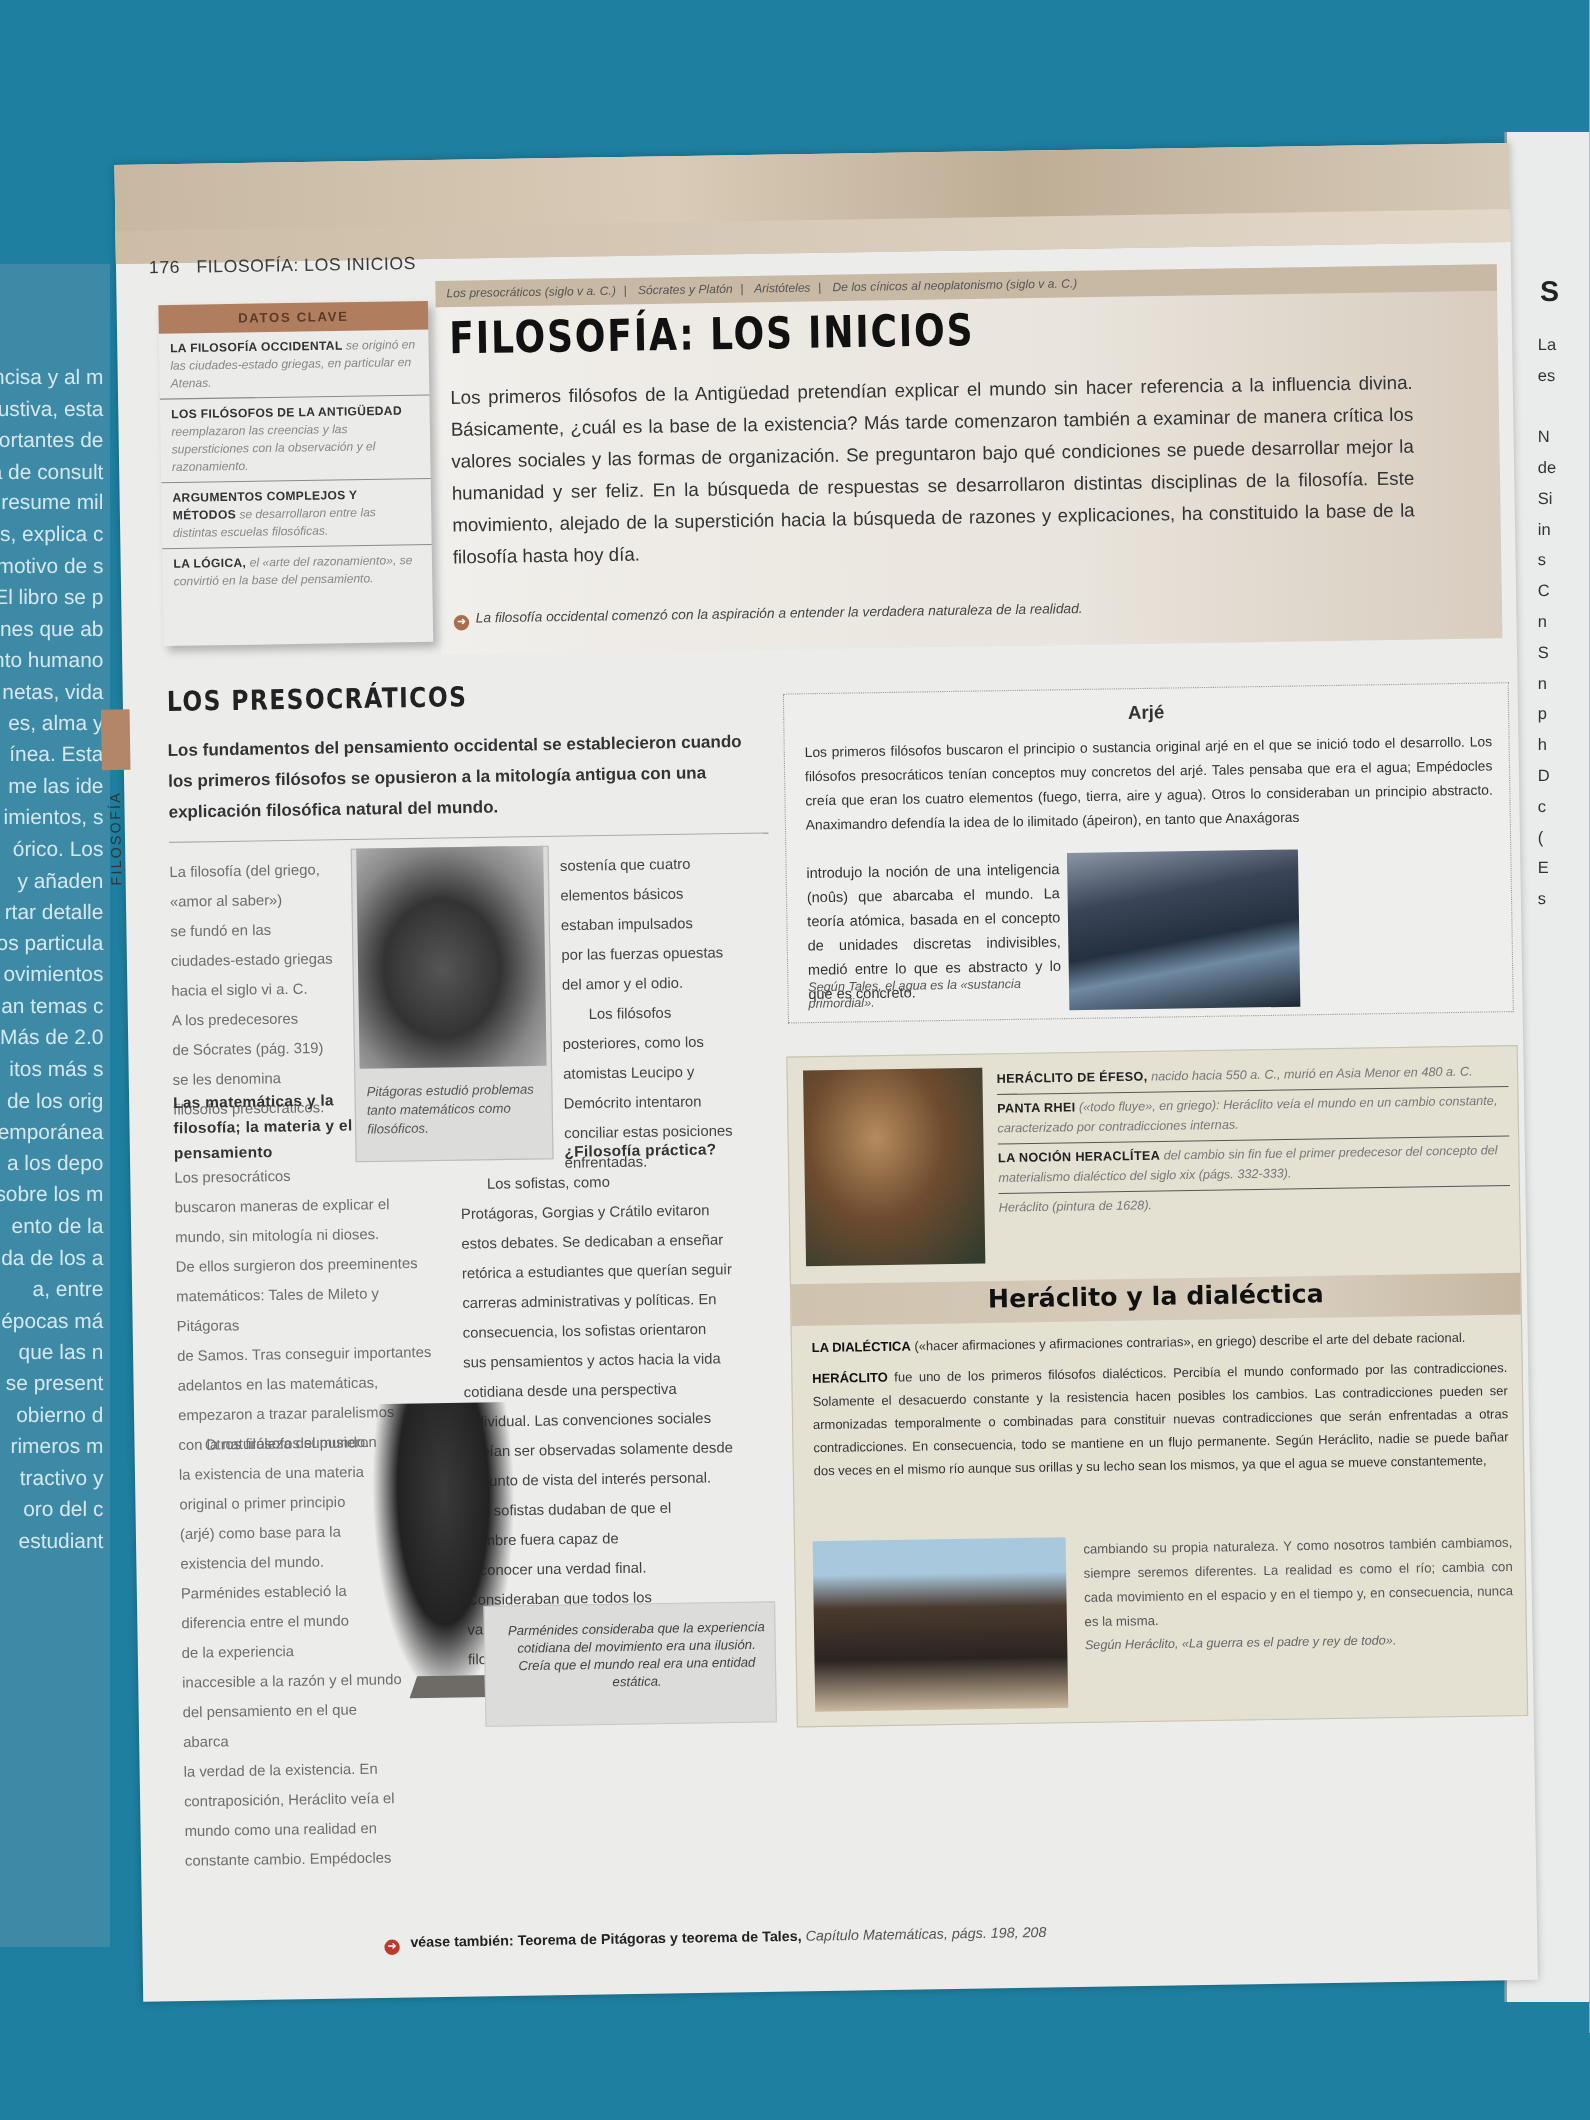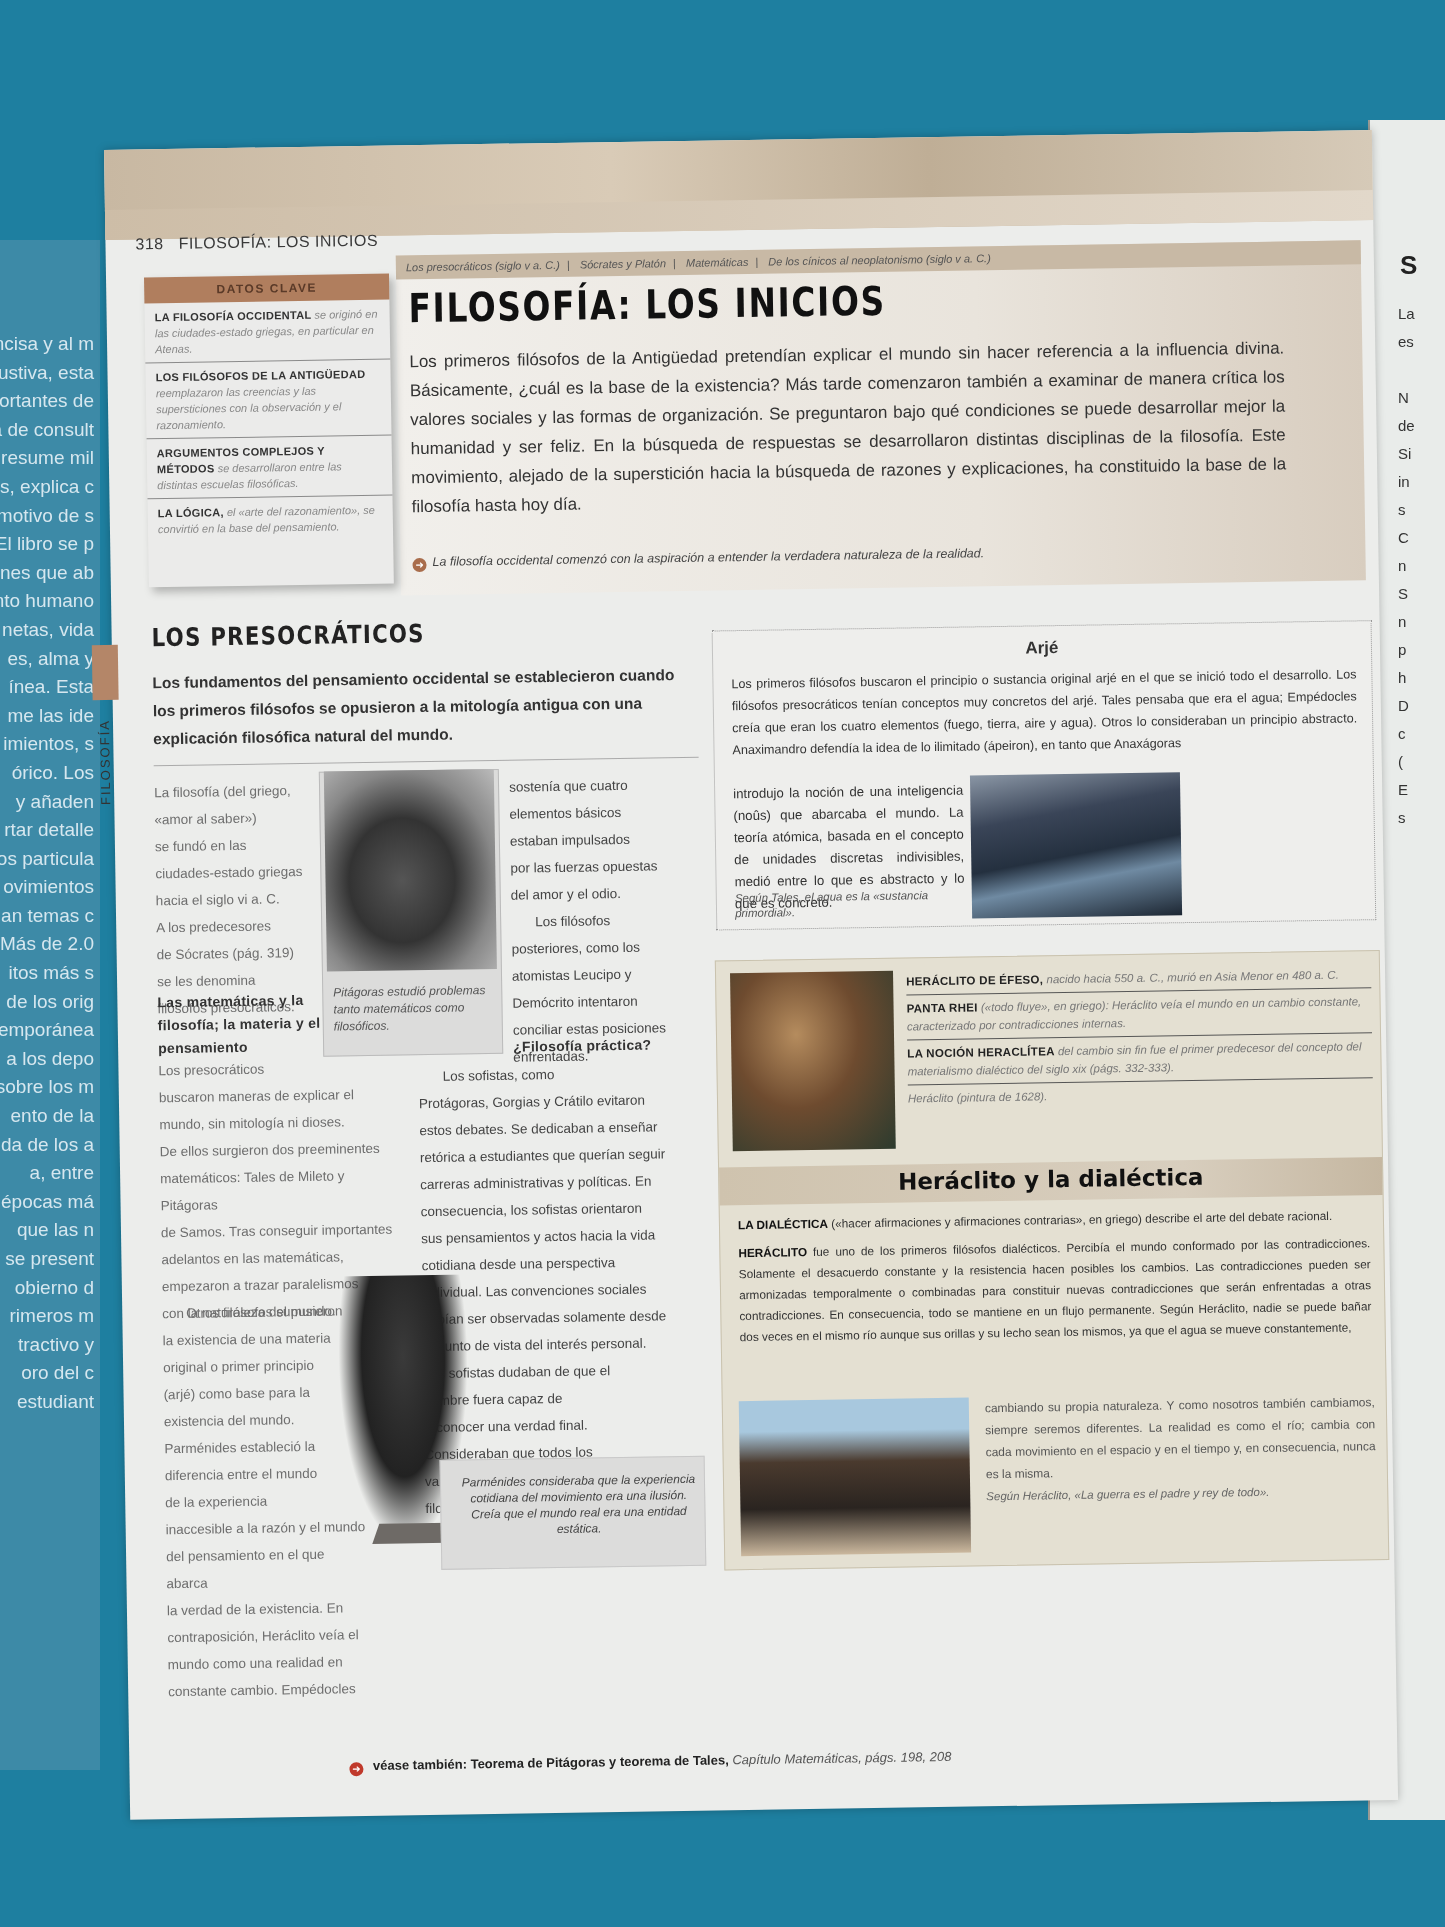--- a/index.html
+++ b/index.html
@@ -261,34 +261,34 @@
       <div>s</div>
     </div>
 </div>
 
 <div class="page">
   <div class="page-banner">
       <div class="stripe"></div>
     </div>
 
   <div class="running-head">
-    <span class="pnum">318</span>
+    <span class="pnum">176</span>
     <span>FILOSOFÍA: LOS INICIOS</span>
   </div>
 
   <div class="side-tab">
     <div class="tab-color"></div>
     <div class="tab-label">FILOSOFÍA</div>
   </div>
 
   <div class="intro-area">
     <div class="breadcrumb-bar">
       <span>Los presocráticos (siglo v a. C.)</span><span class="sep">|</span>
       <span>Sócrates y Platón</span><span class="sep">|</span>
-      <span>Matemáticas</span><span class="sep">|</span>
+      <span>Aristóteles</span><span class="sep">|</span>
       <span>De los cínicos al neoplatonismo (siglo v a. C.)</span>
     </div>
     <div class="main-title">FILOSOFÍA: LOS INICIOS</div>
     <div class="intro-text">Los primeros filósofos de la Antigüedad pretendían explicar el mundo sin hacer referencia a la influencia divina. Básicamente, ¿cuál es la base de la existencia? Más tarde comenzaron también a examinar de manera crítica los valores sociales y las formas de organización. Se preguntaron bajo qué condiciones se puede desarrollar mejor la humanidad y ser feliz. En la búsqueda de respuestas se desarrollaron distintas disciplinas de la filosofía. Este movimiento, alejado de la superstición hacia la búsqueda de razones y explicaciones, ha constituido la base de la filosofía hasta hoy día.</div>
     <div class="intro-caption">
       <span class="arrow-icon">➜</span><span>La filosofía occidental comenzó con la aspiración a entender la verdadera naturaleza de la realidad.</span>
     </div>
   </div>
 
   <div class="key-box">

